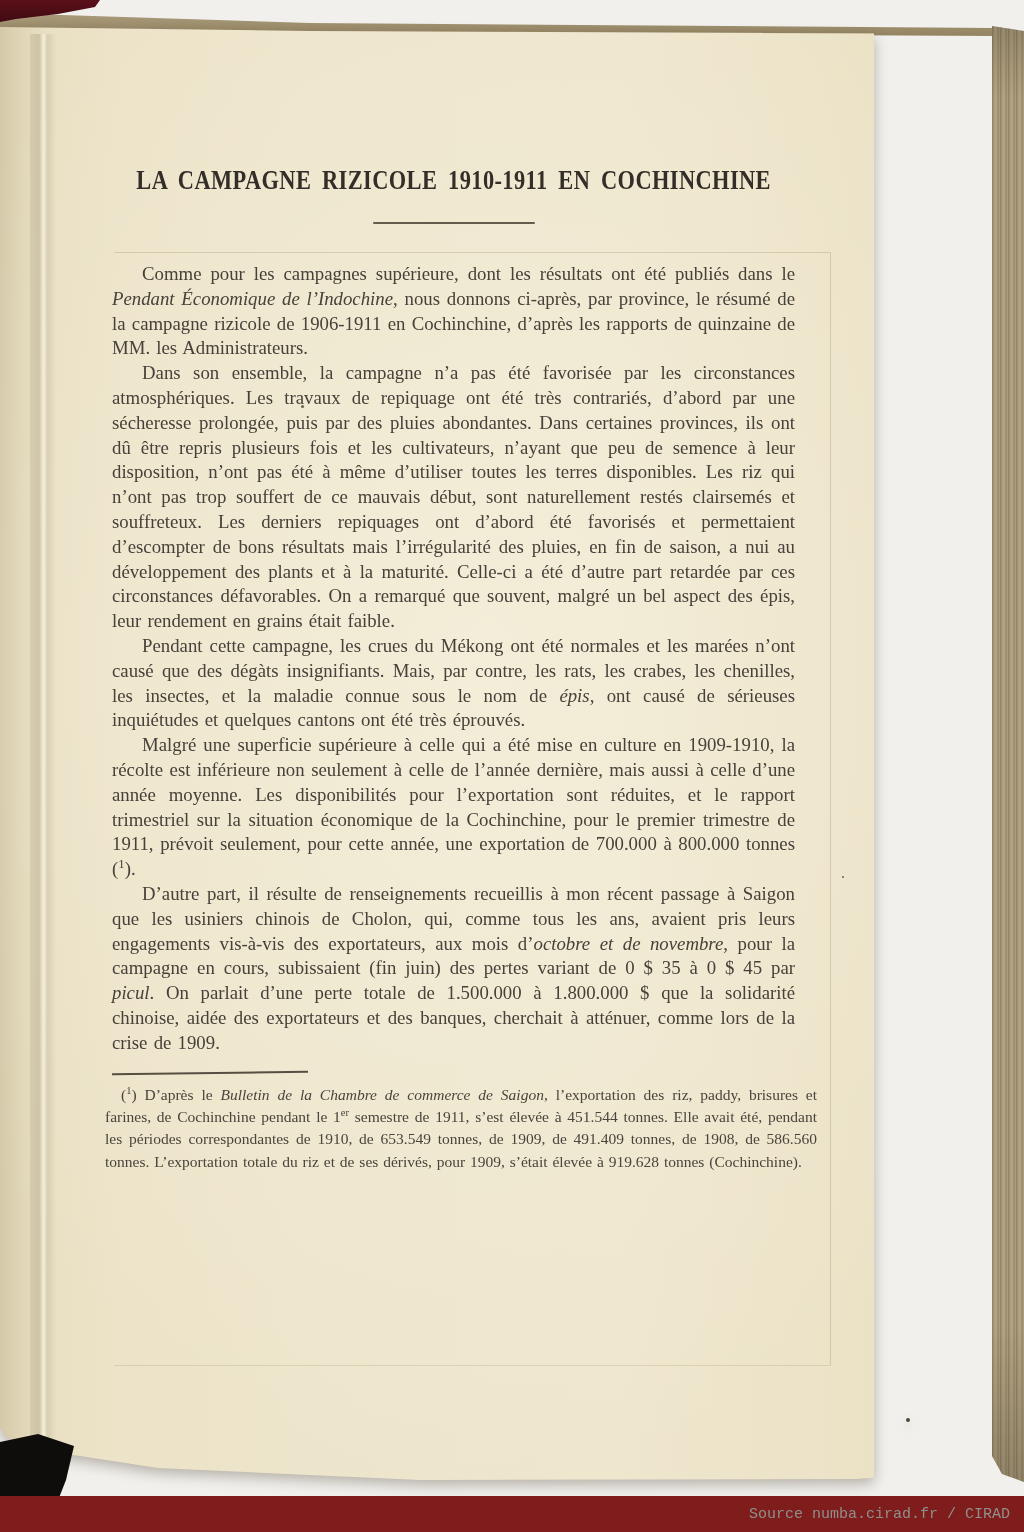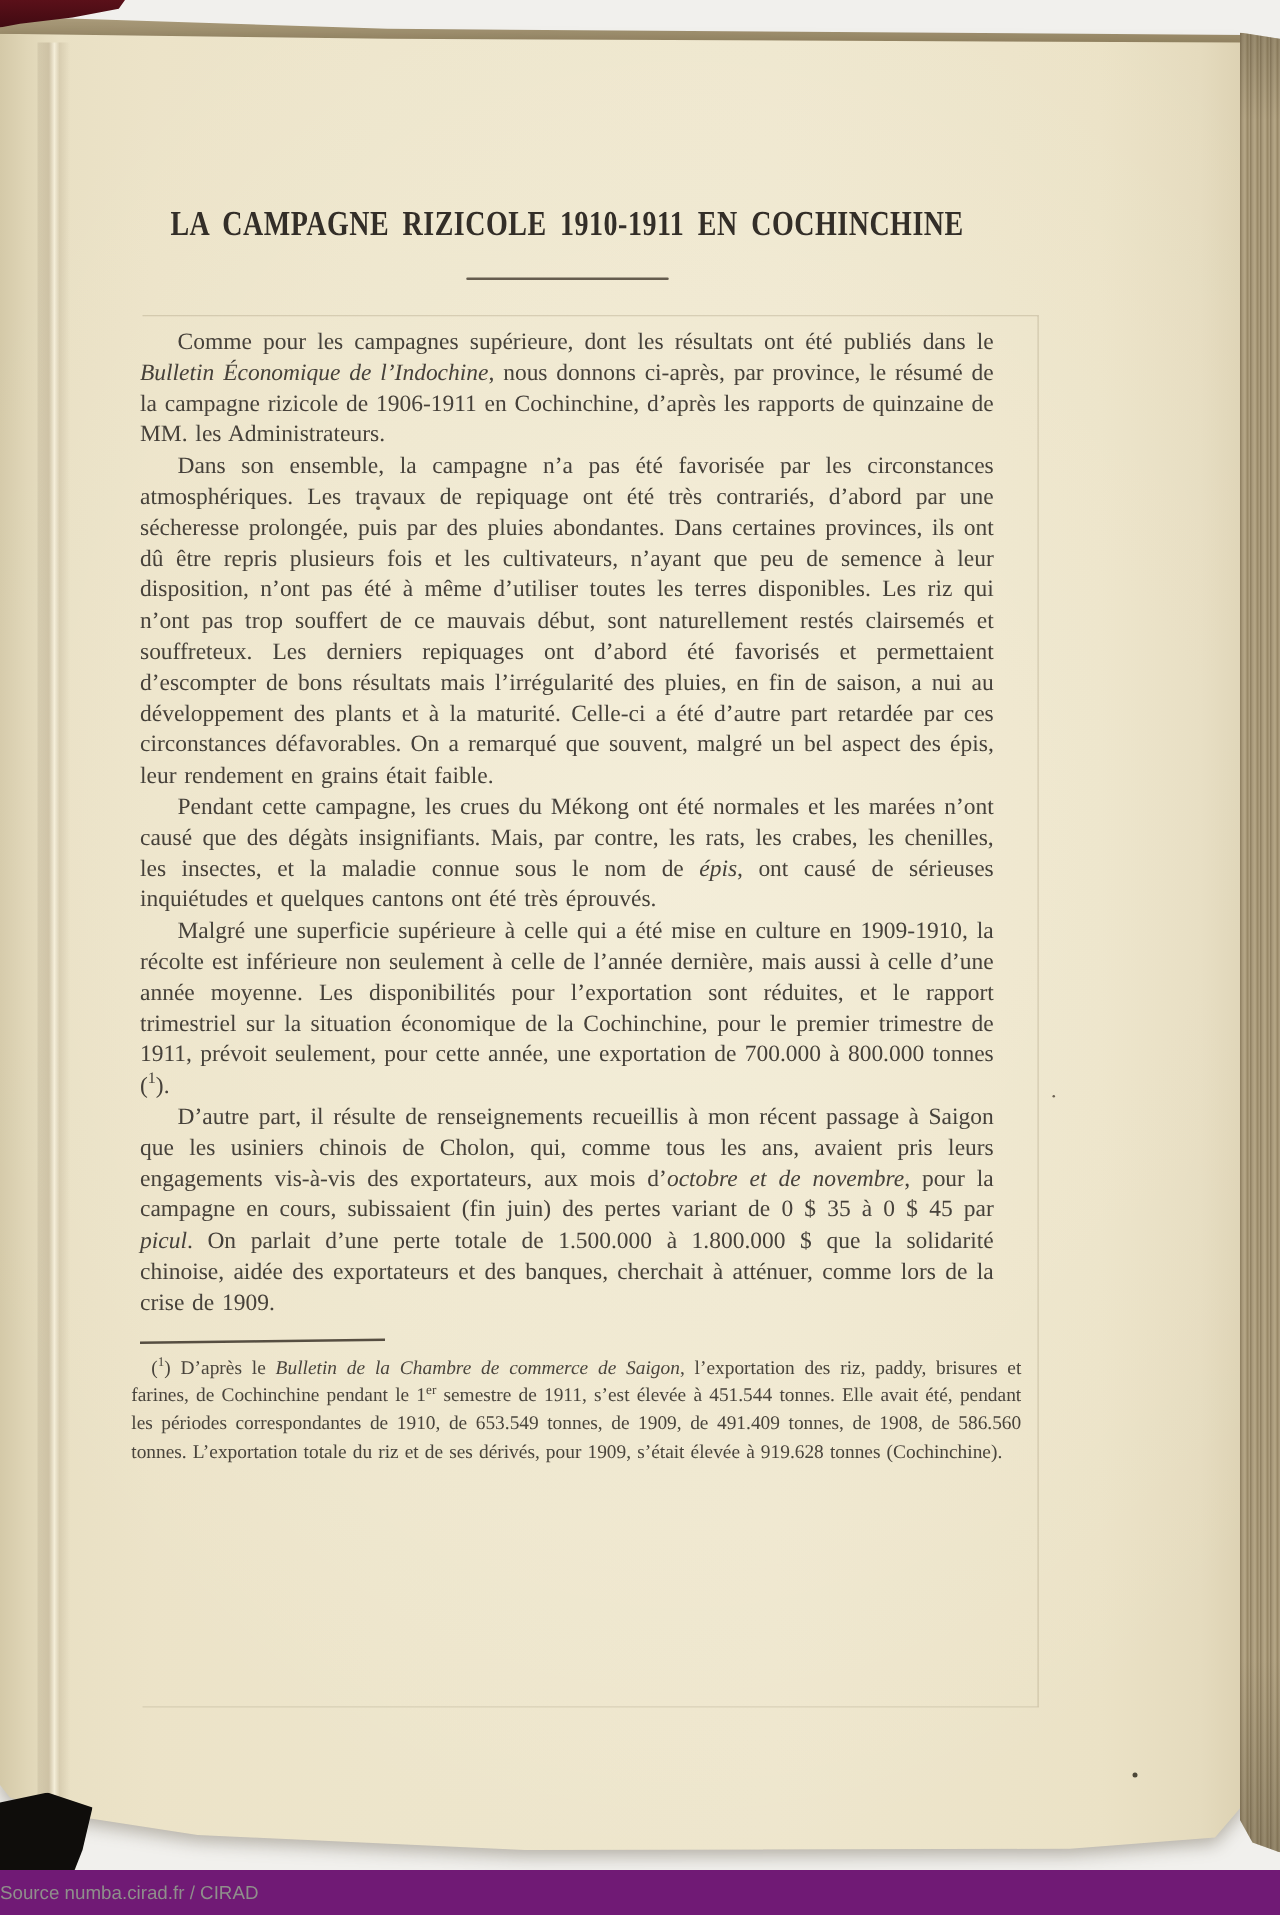--- a/index.html
+++ b/index.html
@@ -6,21 +6,21 @@
   body{width:1024px;height:1532px;}
   .scan{position:relative;width:1024px;height:1532px;background:#f1f0ed;overflow:hidden;
         font-family:"Liberation Serif","DejaVu Serif",serif;}
 
   
   .page-top-band{position:absolute;left:0;top:0;width:996px;height:46px;
     background:linear-gradient(180deg,#b9ab8b,#887856);
     clip-path:polygon(0 13px,310px 23px,996px 28px,996px 36px,310px 32px,0 28px);}
 
   .page-wrap{position:absolute;inset:0;filter:drop-shadow(0 5px 7px rgba(90,80,60,.40));}
-  .page{position:absolute;left:0;top:0;width:996px;height:1484px;
+  .page{position:absolute;left:0;top:0;width:874px;height:1484px;
     background:
       radial-gradient(ellipse 880px 1150px at 55% 45%, rgba(255,252,240,.35), rgba(255,252,240,0) 72%),
       linear-gradient(90deg,#d4c9a8 0,#e0d6b7 22px,#e9e0c4 48px,#ece3c8 120px,#ede5cb 300px,#eee6cd 620px,#ebe2c6 880px,#e5dbbe 960px,#dcd1b2 996px);
     clip-path:polygon(0 27px,310px 31px,996px 34px,996px 1442px,972px 1470px,856px 1479px,420px 1480px,158px 1468px,54px 1452px,8px 1438px,0 1428px);}
 
   .crease{position:absolute;left:30px;top:34px;width:26px;height:1404px;
     background:linear-gradient(90deg,rgba(90,75,50,.10),rgba(120,100,70,.22) 35%,rgba(255,250,235,.55) 52%,rgba(120,100,70,.15) 68%,rgba(90,75,50,0));}
 
   .showthrough{position:absolute;left:114px;top:252px;width:716px;height:1112px;
     border-top:1px solid rgba(140,125,95,.25);
@@ -34,23 +34,23 @@
       repeating-linear-gradient(90deg,#8c7c5e 0px,#a99a7b 2px,#b7a888 4px,#998968 6px,#b2a384 8px);
     clip-path:polygon(0 0,32px 5px,32px 1456px,10px 1448px,0 1430px);}
 
   .spine-maroon{position:absolute;left:0;top:0;width:100px;height:24px;
     background:linear-gradient(180deg,#5a1019,#3e0a11);
     clip-path:polygon(0 0,100px 0,95px 7px,58px 14px,16px 19px,0 22px);}
 
   .corner-black{position:absolute;left:0;top:1434px;width:80px;height:78px;background:#0f0d0b;
     clip-path:polygon(0 8px,38px 0,74px 12px,66px 46px,55px 74px,0 74px);}
 
-  .bottom-bar{position:absolute;left:0;top:1496px;width:1024px;height:36px;background:#701a75;
-    display:flex;align-items:center;justify-content:flex-start;box-sizing:border-box;padding-right:14px;
-    font-family:Liberation Sans, sans-serif;font-size:15px;color:#8f8f8b;}
+  .bottom-bar{position:absolute;left:0;top:1496px;width:1024px;height:36px;background:#7f1d1d;
+    display:flex;align-items:center;justify-content:flex-end;box-sizing:border-box;padding-right:14px;
+    font-family:Liberation Mono, monospace;font-size:15px;color:#8f8f8b;}
 
   .content{position:absolute;left:112px;top:162px;width:683px;color:#46413a;}
   h1.title{margin:0;display:flex;justify-content:center;font-weight:bold;color:#332e28;line-height:36px;}
   h1.title .t-inner{display:inline-block;transform:scaleX(.8);transform-origin:50% 50%;
     white-space:nowrap;font-size:28px;letter-spacing:.5px;word-spacing:6px;}
   .title-rule{width:162px;height:2px;background:#655c4e;margin:24px auto 0;border-radius:1px;}
 
   .body{margin-top:38px;font-size:18.8px;line-height:24.8px;text-align:justify;word-spacing:1.5px;}
   .body p{margin:0;text-indent:30px;}
   .it{font-style:italic;}
@@ -79,21 +79,21 @@
       <div class="crease"></div>
       <div class="showthrough"></div>
 
       <div class="content">
         <h1 class="title">
           <span class="t-inner">LA CAMPAGNE RIZICOLE 1910-1911 EN COCHINCHINE</span>
         </h1>
         <div class="title-rule"></div>
 
         <div class="body">
-            <p><span>Comme pour les campagnes supérieure, dont les résultats ont été publiés dans le </span><span class="it">Bulletin Économique de l’Indochine</span><span>, nous donnons ci-après, par province, le résumé de la campagne rizicole de 1906-1911 en Cochinchine, d’après les rapports de quinzaine de MM. les Administrateurs.</span></p>
+            <p><span>Comme pour les campagnes supérieure, dont les résultats ont été publiés dans le </span><span class="it">Pendant Économique de l’Indochine</span><span>, nous donnons ci-après, par province, le résumé de la campagne rizicole de 1906-1911 en Cochinchine, d’après les rapports de quinzaine de MM. les Administrateurs.</span></p>
             <p><span>Dans son ensemble, la campagne n’a pas été favorisée par les circonstances atmosphériques. Les travaux de repiquage ont été très contrariés, d’abord par une sécheresse prolongée, puis par des pluies abondantes. Dans certaines provinces, ils ont dû être repris plusieurs fois et les cultivateurs, n’ayant que peu de semence à leur disposition, n’ont pas été à même d’utiliser toutes les terres disponibles. Les riz qui n’ont pas trop souffert de ce mauvais début, sont naturellement restés clairsemés et souffreteux. Les derniers repiquages ont d’abord été favorisés et permettaient d’escompter de bons résultats mais l’irrégularité des pluies, en fin de saison, a nui au développement des plants et à la maturité. Celle-ci a été d’autre part retardée par ces circonstances défavorables. On a remarqué que souvent, malgré un bel aspect des épis, leur rendement en grains était faible.</span></p>
             <p><span>Pendant cette campagne, les crues du Mékong ont été normales et les marées n’ont causé que des dégàts insignifiants. Mais, par contre, les rats, les crabes, les chenilles, les insectes, et la maladie connue sous le nom de </span><span class="it">épis</span><span>, ont causé de sérieuses inquiétudes et quelques cantons ont été très éprouvés.</span></p>
             <p><span>Malgré une superficie supérieure à celle qui a été mise en culture en 1909-1910, la récolte est inférieure non seulement à celle de l’année dernière, mais aussi à celle d’une année moyenne. Les disponibilités pour l’exportation sont réduites, et le rapport trimestriel sur la situation économique de la Cochinchine, pour le premier trimestre de 1911, prévoit seulement, pour cette année, une exportation de 700.000 à 800.000 tonnes (</span><sup>1</sup><span>).</span></p>
             <p><span>D’autre part, il résulte de renseignements recueillis à mon récent passage à Saigon que les usiniers chinois de Cholon, qui, comme tous les ans, avaient pris leurs engagements vis-à-vis des exportateurs, aux mois d’</span><span class="it">octobre et de novembre</span><span>, pour la campagne en cours, subissaient (fin juin) des pertes variant de 0 $ 35 à 0 $ 45 par </span><span class="it">picul</span><span>. On parlait d’une perte totale de 1.500.000 à 1.800.000 $ que la solidarité chinoise, aidée des exportateurs et des banques, cherchait à atténuer, comme lors de la crise de 1909.</span></p>
           </div>
 
 
         <div class="footnote-rule"></div>
         <div class="footnote"><span>(</span><sup>1</sup><span>) D’après le </span><span class="it">Bulletin de la Chambre de commerce de Saigon</span><span>, l’exportation des riz, paddy, brisures et farines, de Cochinchine pendant le 1</span><sup>er</sup><span> semestre de 1911, s’est élevée à 451.544 tonnes. Elle avait été, pendant les périodes correspondantes de 1910, de 653.549 tonnes, de 1909, de 491.409 tonnes, de 1908, de 586.560 tonnes. L’exportation totale du riz et de ses dérivés, pour 1909, s’était élevée à 919.628 tonnes (Cochinchine).</span></div>
       </div>

